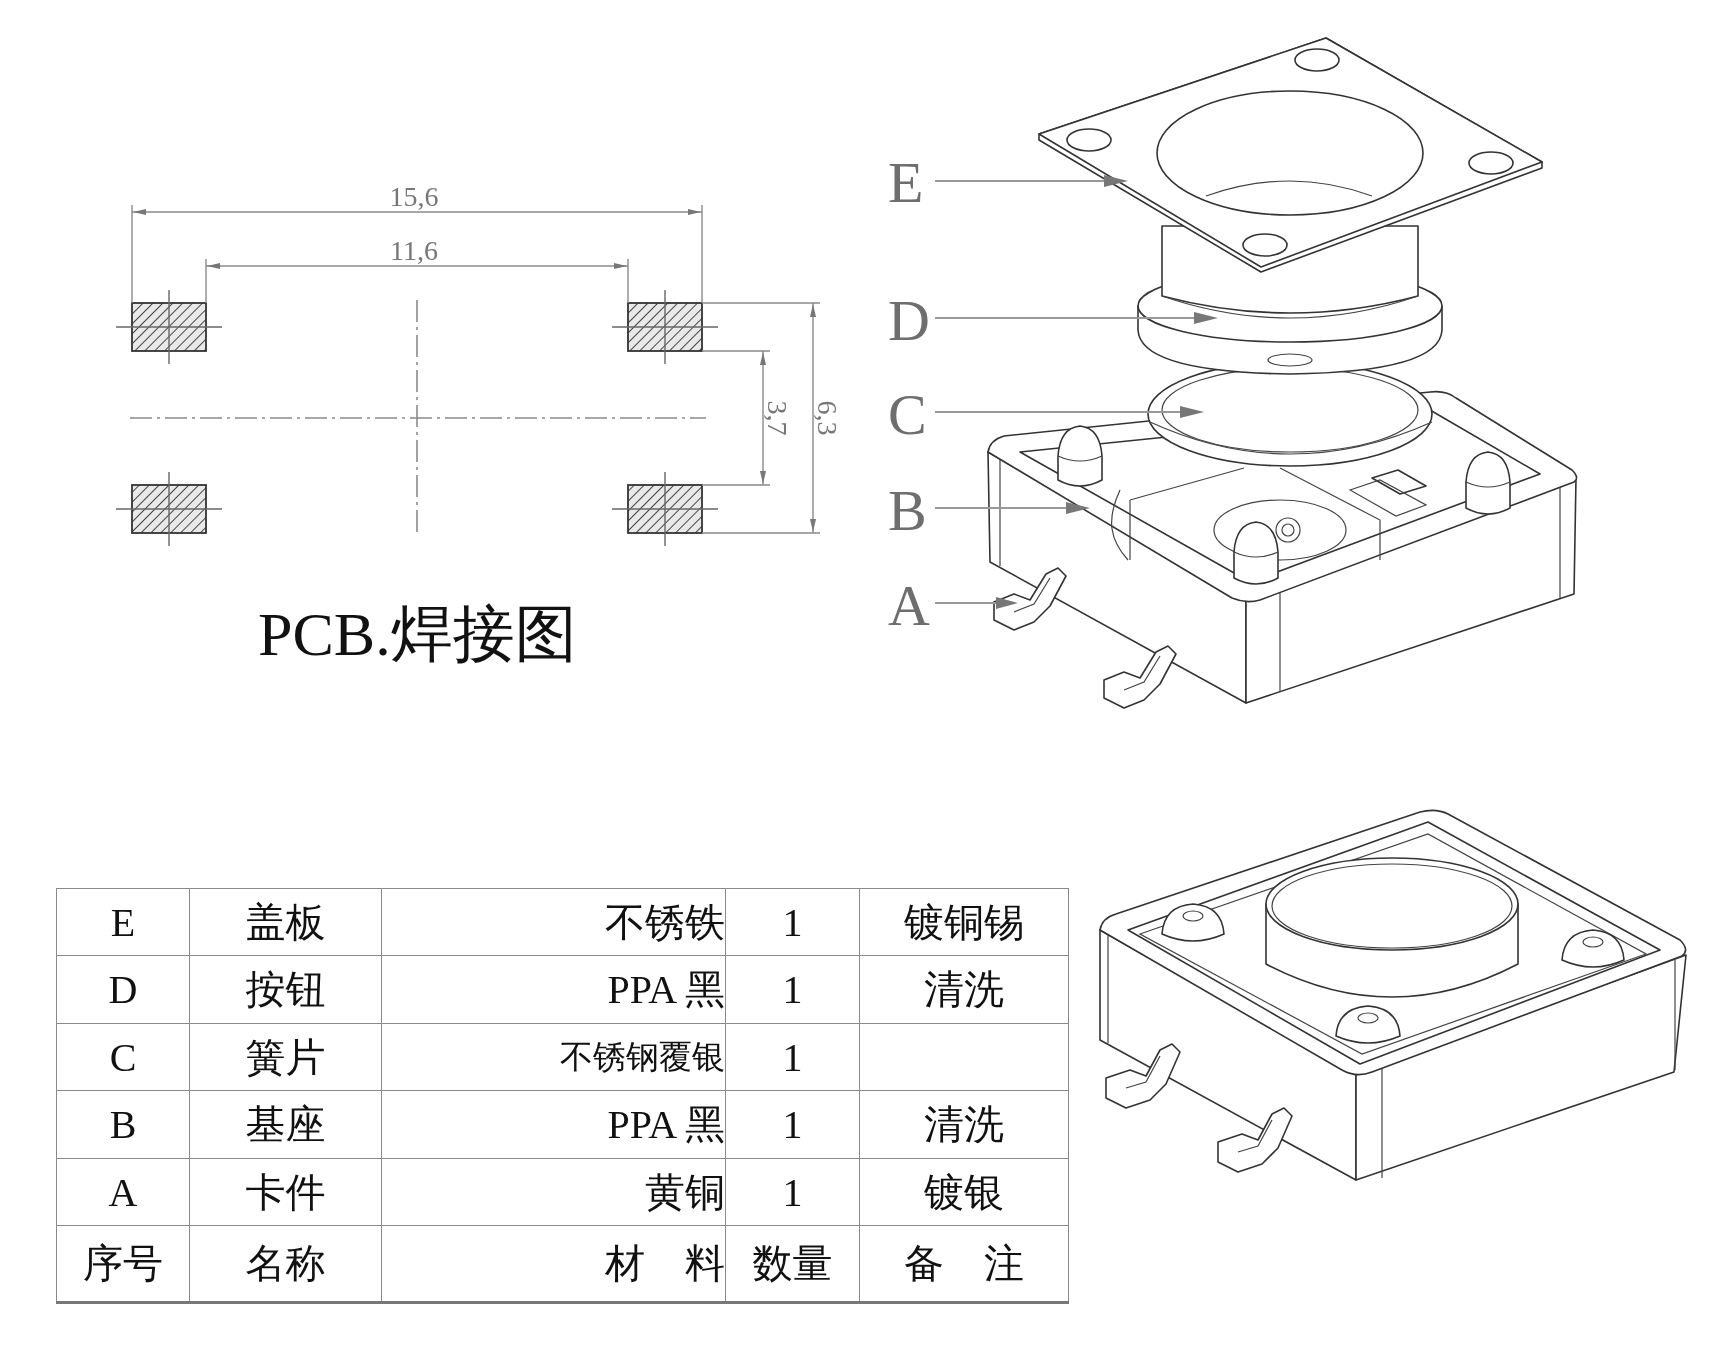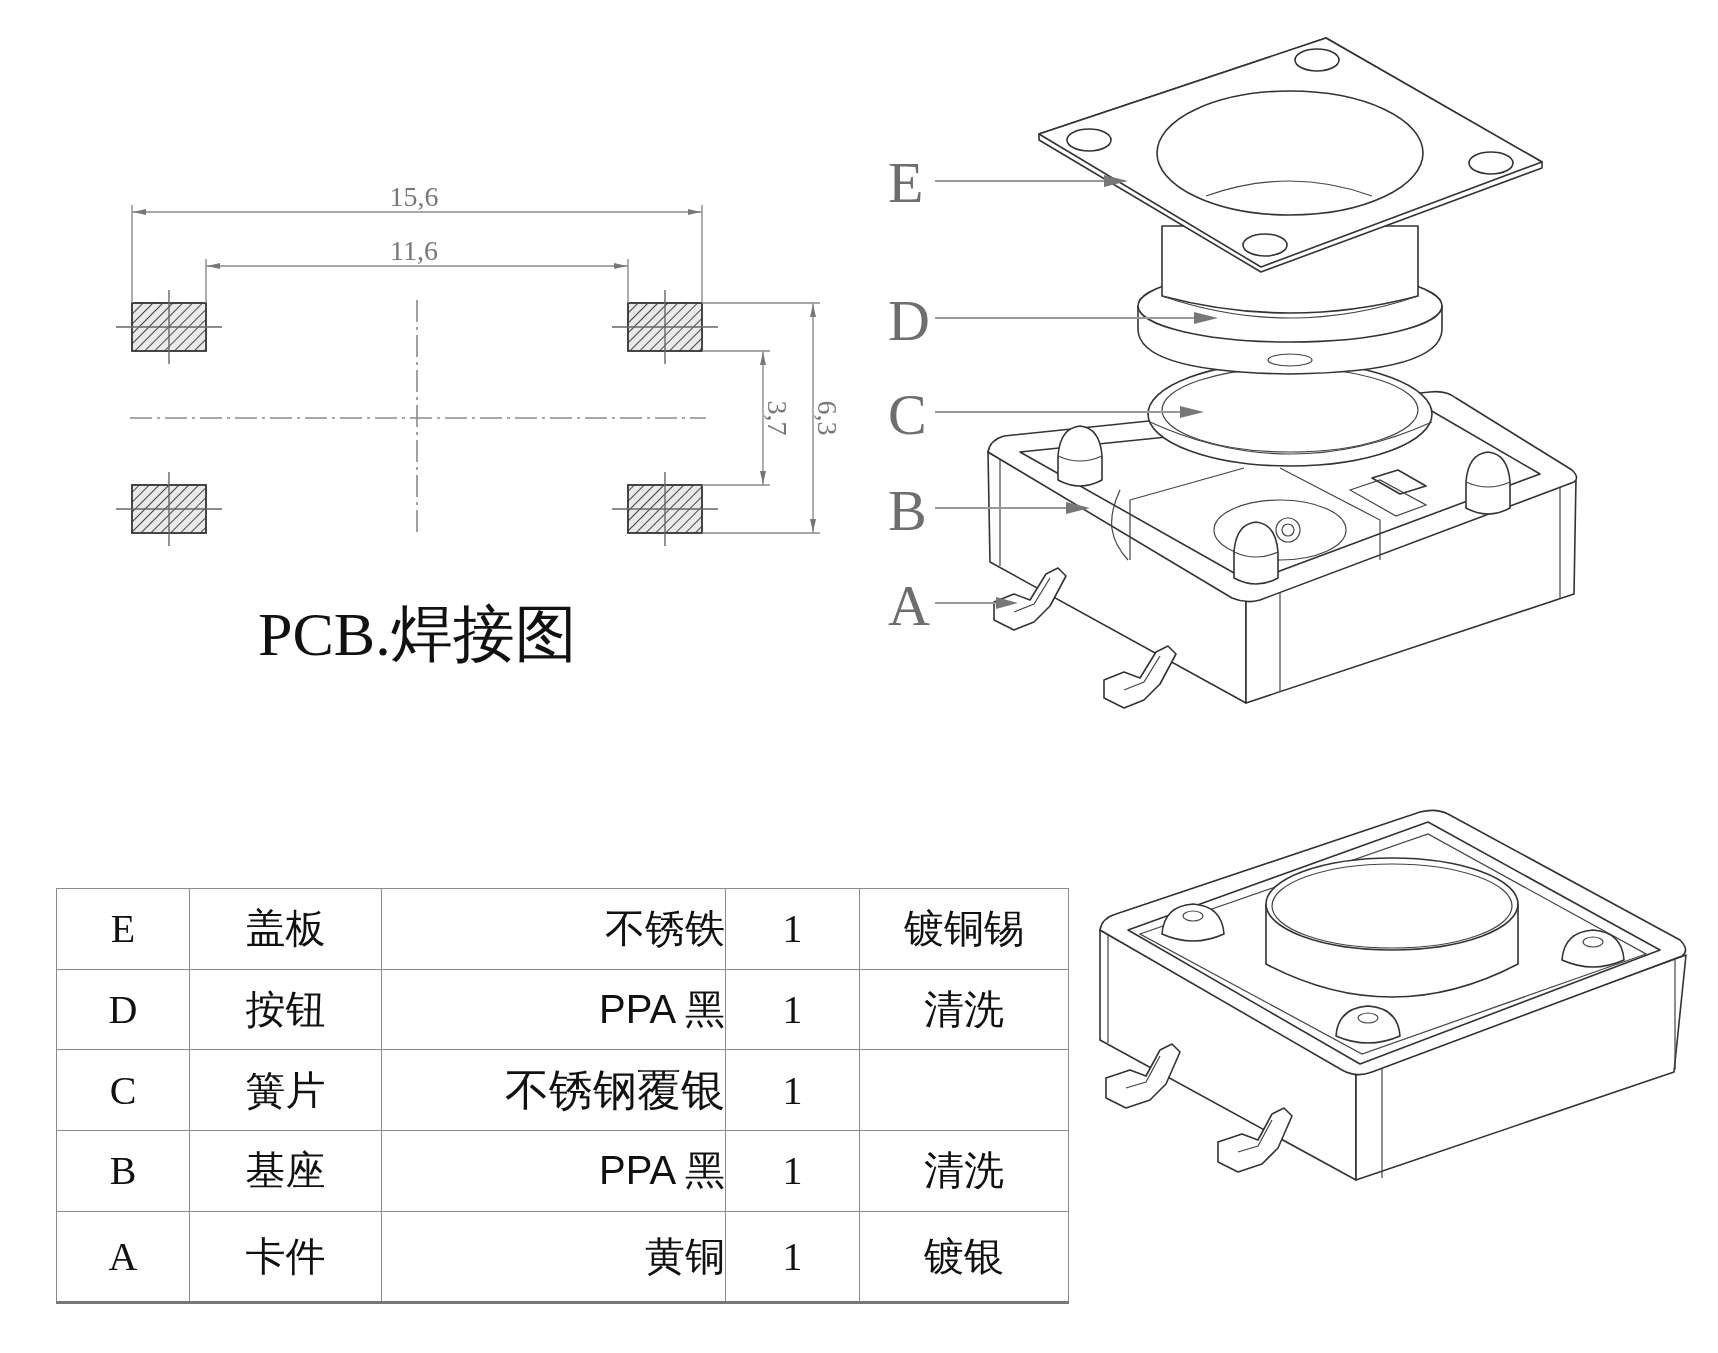--- a/index.html
+++ b/index.html
@@ -15,26 +15,26 @@
   .arrowhead { fill: #777; }
   .leader { stroke: #999; stroke-width: 1.8; }
   .part-label { font-family: "Liberation Serif", "DejaVu Serif", serif; font-size: 58px; fill: #6e6e6e; }
   .dim-text { font-family: "Liberation Serif", "DejaVu Serif", serif; font-size: 28px; fill: #777; }
   .title-text { font-family: "Liberation Serif", "DejaVu Serif", serif; font-size: 62px; fill: #111; }
 
   
   #bom { position: absolute; left: 56px; top: 888px; width: 1012px; height: 416px;
          border-collapse: collapse; table-layout: fixed; }
   #bom td { border: 1.5px solid #8a8a8a; height: 66px; padding: 0; color: #111;
-            font-family: Liberation Sans, sans-serif; font-size: 40px;
+            font-family: Liberation Serif, serif; font-size: 40px;
             vertical-align: middle; white-space: nowrap; overflow: hidden; }
   #bom tr:last-child td { border-bottom: 3px solid #777; height: 74px; }
   #bom td.c { text-align: center; }
   #bom td.l { text-align: right; padding-left: 16px; }
-  #bom td.small { font-size: 44px; }
+  #bom td.small { font-size: 33px; }
   #bom .num { font-family: "Liberation Serif", "DejaVu Serif", serif; }
 </style>
 </head>
 <body>
 
 <svg id="canvas" viewBox="0 0 1718 1353" xmlns="http://www.w3.org/2000/svg">
   <defs>
     <pattern id="hatch" width="7" height="7" patternUnits="userSpaceOnUse" patternTransform="rotate(45)">
       <rect width="7" height="7" fill="#e9e9e9"></rect>
       <line x1="0" y1="0" x2="0" y2="7" stroke="#444" stroke-width="2"></line>
@@ -280,14 +280,21 @@
       <td class="c num">1</td>
       <td class="c">清洗</td>
     </tr>
     <tr>
       <td class="c num">A</td>
       <td class="c">卡件</td>
       <td class="l">黄铜</td>
       <td class="c num">1</td>
       <td class="c">镀银</td>
     </tr>
+    <tr>
+      <td class="c">序号</td>
+      <td class="c">名称</td>
+      <td class="l" style="padding-left:40px">材　料</td>
+      <td class="c">数量</td>
+      <td class="c">备　注</td>
+    </tr>
   </tbody>
 </table>
 
 </body></html>

